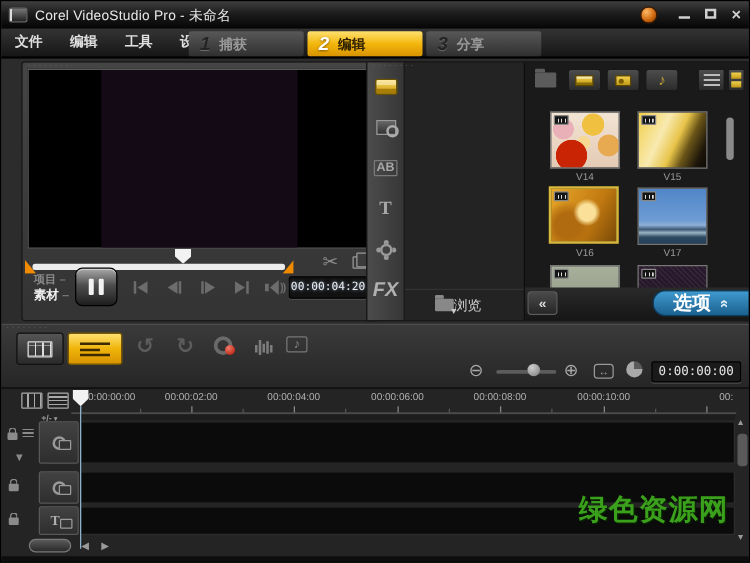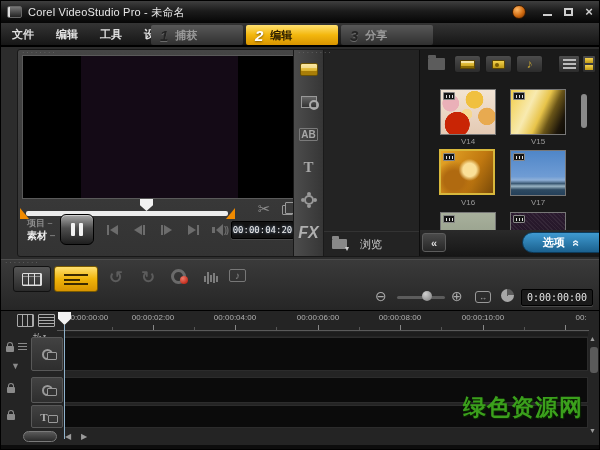--- a/index.html
+++ b/index.html
@@ -110,21 +110,21 @@
   #folders{position:absolute;left:30px;top:0;width:96px;height:206px;background:#232323;
     border-right:1px solid #0e0e0e;display:flex;flex-direction:column;}
   .add-row{height:25px;display:flex;align-items:center;gap:8px;padding-left:9px;border-bottom:1px solid #333;}
   .i-plus{width:9px;height:9px;background:
     linear-gradient(#aaa,#aaa) 3px 0/3px 9px no-repeat,
     linear-gradient(#aaa,#aaa) 0 3px/9px 3px no-repeat;}
   .add-txt{color:#cfcfcf;font-size:11px;}
   .folder-row{height:22px;margin-top:3px;display:flex;align-items:center;padding-left:10px;
     background:#141414;color:#e0be2e;font-size:11px;font-weight:bold;}
   .folders-space{flex:1;}
-  .browse-row{height:25px;display:flex;align-items:center;gap:13px;padding-left:8px;border-top:1px solid #333;}
+  .browse-row{height:25px;display:flex;align-items:center;gap:0;padding-left:24px;border-top:1px solid #333;}
   .i-browse{width:15px;height:10px;background:#888;border-radius:1px;position:relative;}
   .i-browse::before{content:"";position:absolute;top:-3px;left:0;width:7px;height:3px;background:#888;border-radius:1px 1px 0 0;}
   .i-browse::after{content:"▾";position:absolute;right:-2px;bottom:-4px;color:#ccc;font-size:8px;}
   .browse-txt{color:#cfcfcf;font-size:11px;}
 
   #gallery{position:absolute;left:126px;top:0;width:180px;height:206px;background:#1a1a1a;overflow:hidden;}
   .i-folder{position:absolute;left:8px;top:8px;width:17px;height:12px;background:#5c5c5c;border-radius:1px;}
   .i-folder::before{content:"";position:absolute;top:-3px;left:0;width:8px;height:3px;background:#5c5c5c;border-radius:1px 1px 0 0;}
   .filters{position:absolute;left:34px;top:5px;display:flex;gap:4px;}
   .pillbtn{width:27px;height:18px;border-radius:3px;background:linear-gradient(#4c4c4c,#2c2c2c);
@@ -152,21 +152,21 @@
   .thumb-lbl{position:absolute;width:58px;text-align:center;color:#9a9a9a;font-size:8px;}
   .gal-scroll{position:absolute;left:161px;top:44px;width:6px;height:34px;background:#8a8a8a;border-radius:3px;}
   .gal-bottom{position:absolute;left:0;top:180px;width:180px;height:26px;background:linear-gradient(#2a2a2a,#161616);}
   .collapse-btn{position:absolute;left:2px;top:3px;width:24px;height:19px;border-radius:3px;
     background:linear-gradient(#4a4a4a,#262626);border:1px solid #5c5c5c;color:#ddd;font-weight:bold;
     display:flex;align-items:center;justify-content:center;font-size:11px;}
   .collapse-btn::after{content:"«";}
   .options-btn{position:absolute;left:102px;top:2px;width:78px;height:21px;border-radius:11px 0 0 11px;
     background:linear-gradient(#3f9ad0,#1b618f);border:1px solid #0d3c5c;
     display:flex;align-items:center;justify-content:center;gap:8px;}
-  .options-txt{color:#fff;font-size:11px;font-weight:bold;}
+  .options-txt{color:#fff;font-size:15px;font-weight:bold;}
   .options-chev{color:#e8f2fa;font-size:12px;font-weight:bold;transform:rotate(90deg);}
   .options-chev::before{content:"«";}
 
   
   #toolbar{position:absolute;left:0;top:258px;width:600px;height:52px;
     background:linear-gradient(#3a3a3a,#262626);border-top:1px solid #4c4c4c;border-bottom:1px solid #000;}
   .sb-btn{position:absolute;left:12px;top:6px;width:38px;height:26px;border-radius:3px;
     background:linear-gradient(#555,#2a2a2a);border:1px solid #111;
     display:flex;align-items:center;justify-content:center;}
   .i-film{width:20px;height:13px;border:1px solid #ddd;border-radius:1px;background:

